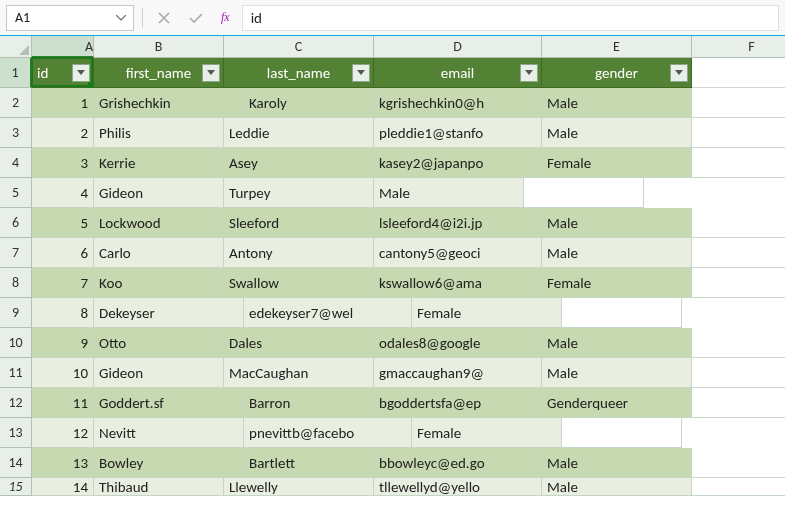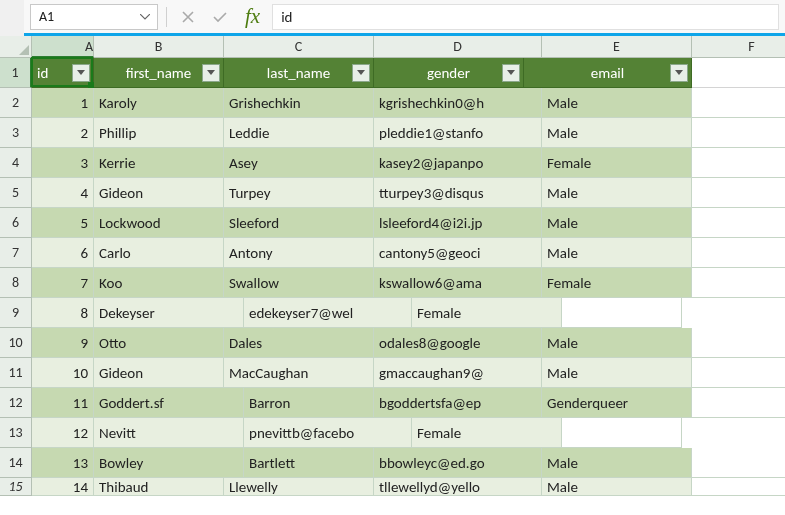--- a/index.html
+++ b/index.html
@@ -11,24 +11,23 @@
     height: 515px;
     overflow: hidden;
     color: #222;
   }
   
   .formula-area {
     display: flex;
     align-items: center;
     height: 36px;
     background: #f8f8f8;
-    border-bottom: 3px solid #0ea5e9;
+    border-bottom: 1px solid #0ea5e9;
     padding: 4px 6px;
     gap: 6px;
-    margin-left: 24px;
   }
   .name-box {
     width: 128px;
     height: 26px;
     background: #fff;
     border: 1px solid #c8c8c8;
     display: flex;
     align-items: center;
     justify-content: space-between;
     padding: 0 6px 0 8px;
@@ -45,22 +44,22 @@
   }
   .fx-btn {
     width: 26px; height: 26px;
     display: flex; align-items: center; justify-content: center;
     color: #888;
   }
   .fx-btn svg { display:block; }
   .fx-label {
     font-style: italic;
     font-family: 'Times New Roman', serif;
-    color: #4d7c0f;
-    font-size: 21px;
+    color: #a21caf;
+    font-size: 12px;
     padding: 0 6px;
   }
   .formula-input {
     flex: 1;
     height: 26px;
     background: #fff;
     border: 1px solid #e0e0e0;
     padding: 0 8px;
     font-size: 15px;
     display: flex;
@@ -263,68 +262,67 @@
           </span>
       </div>
       <div class="cell cC">
         <span>last_name</span>
         <span class="filter-btn">
             <svg width="8" height="5" viewBox="0 0 8 5">
               <path d="M0 0 L4 5 L8 0 Z" fill="#555"></path>
             </svg>
           </span>
       </div>
+      <div class="cell cD">
+        <span>email</span>
+        <span class="filter-btn">
+            <svg width="8" height="5" viewBox="0 0 8 5">
+              <path d="M0 0 L4 5 L8 0 Z" fill="#555"></path>
+            </svg>
+          </span>
+      </div>
       <div class="cell cE">
         <span>gender</span>
         <span class="filter-btn">
             <svg width="8" height="5" viewBox="0 0 8 5">
               <path d="M0 0 L4 5 L8 0 Z" fill="#555"></path>
             </svg>
           </span>
       </div>
-      <div class="cell cD">
-        <span>email</span>
-        <span class="filter-btn">
-            <svg width="8" height="5" viewBox="0 0 8 5">
-              <path d="M0 0 L4 5 L8 0 Z" fill="#555"></path>
-            </svg>
-          </span>
-      </div>
       <div class="cell cF" style="background:#fff;border-right:1px solid #d4d4d4;border-bottom:1px solid #d4d4d4;"></div>
     </div>
 
     <div class="row band">
       <div class="cell cA">1</div>
+      <div class="cell cC">Grishechkin</div>
       <div class="cell cB">Karoly</div>
-      <div class="cell cC">Grishechkin</div>
       <div class="cell cD">kgrishechkin0@h</div>
       <div class="cell cE">Male</div>
       <div class="cell cF" style="background:#fff;"></div>
     </div>
     <div class="row noband">
       <div class="cell cA">2</div>
-      <div class="cell cB">Phillip</div>
+      <div class="cell cB">Philis</div>
       <div class="cell cC">Leddie</div>
       <div class="cell cD">pleddie1@stanfo</div>
       <div class="cell cE">Male</div>
       <div class="cell cF" style="background:#fff;"></div>
     </div>
     <div class="row band">
       <div class="cell cA">3</div>
       <div class="cell cB">Kerrie</div>
       <div class="cell cC">Asey</div>
       <div class="cell cD">kasey2@japanpo</div>
       <div class="cell cE">Female</div>
       <div class="cell cF" style="background:#fff;"></div>
     </div>
     <div class="row noband">
       <div class="cell cA">4</div>
       <div class="cell cB">Gideon</div>
       <div class="cell cC">Turpey</div>
-      <div class="cell cD">tturpey3@disqus</div>
       <div class="cell cE">Male</div>
       <div class="cell cF" style="background:#fff;"></div>
     </div>
     <div class="row band">
       <div class="cell cA">5</div>
       <div class="cell cB">Lockwood</div>
       <div class="cell cC">Sleeford</div>
       <div class="cell cD">lsleeford4@i2i.jp</div>
       <div class="cell cE">Male</div>
       <div class="cell cF" style="background:#fff;"></div>

